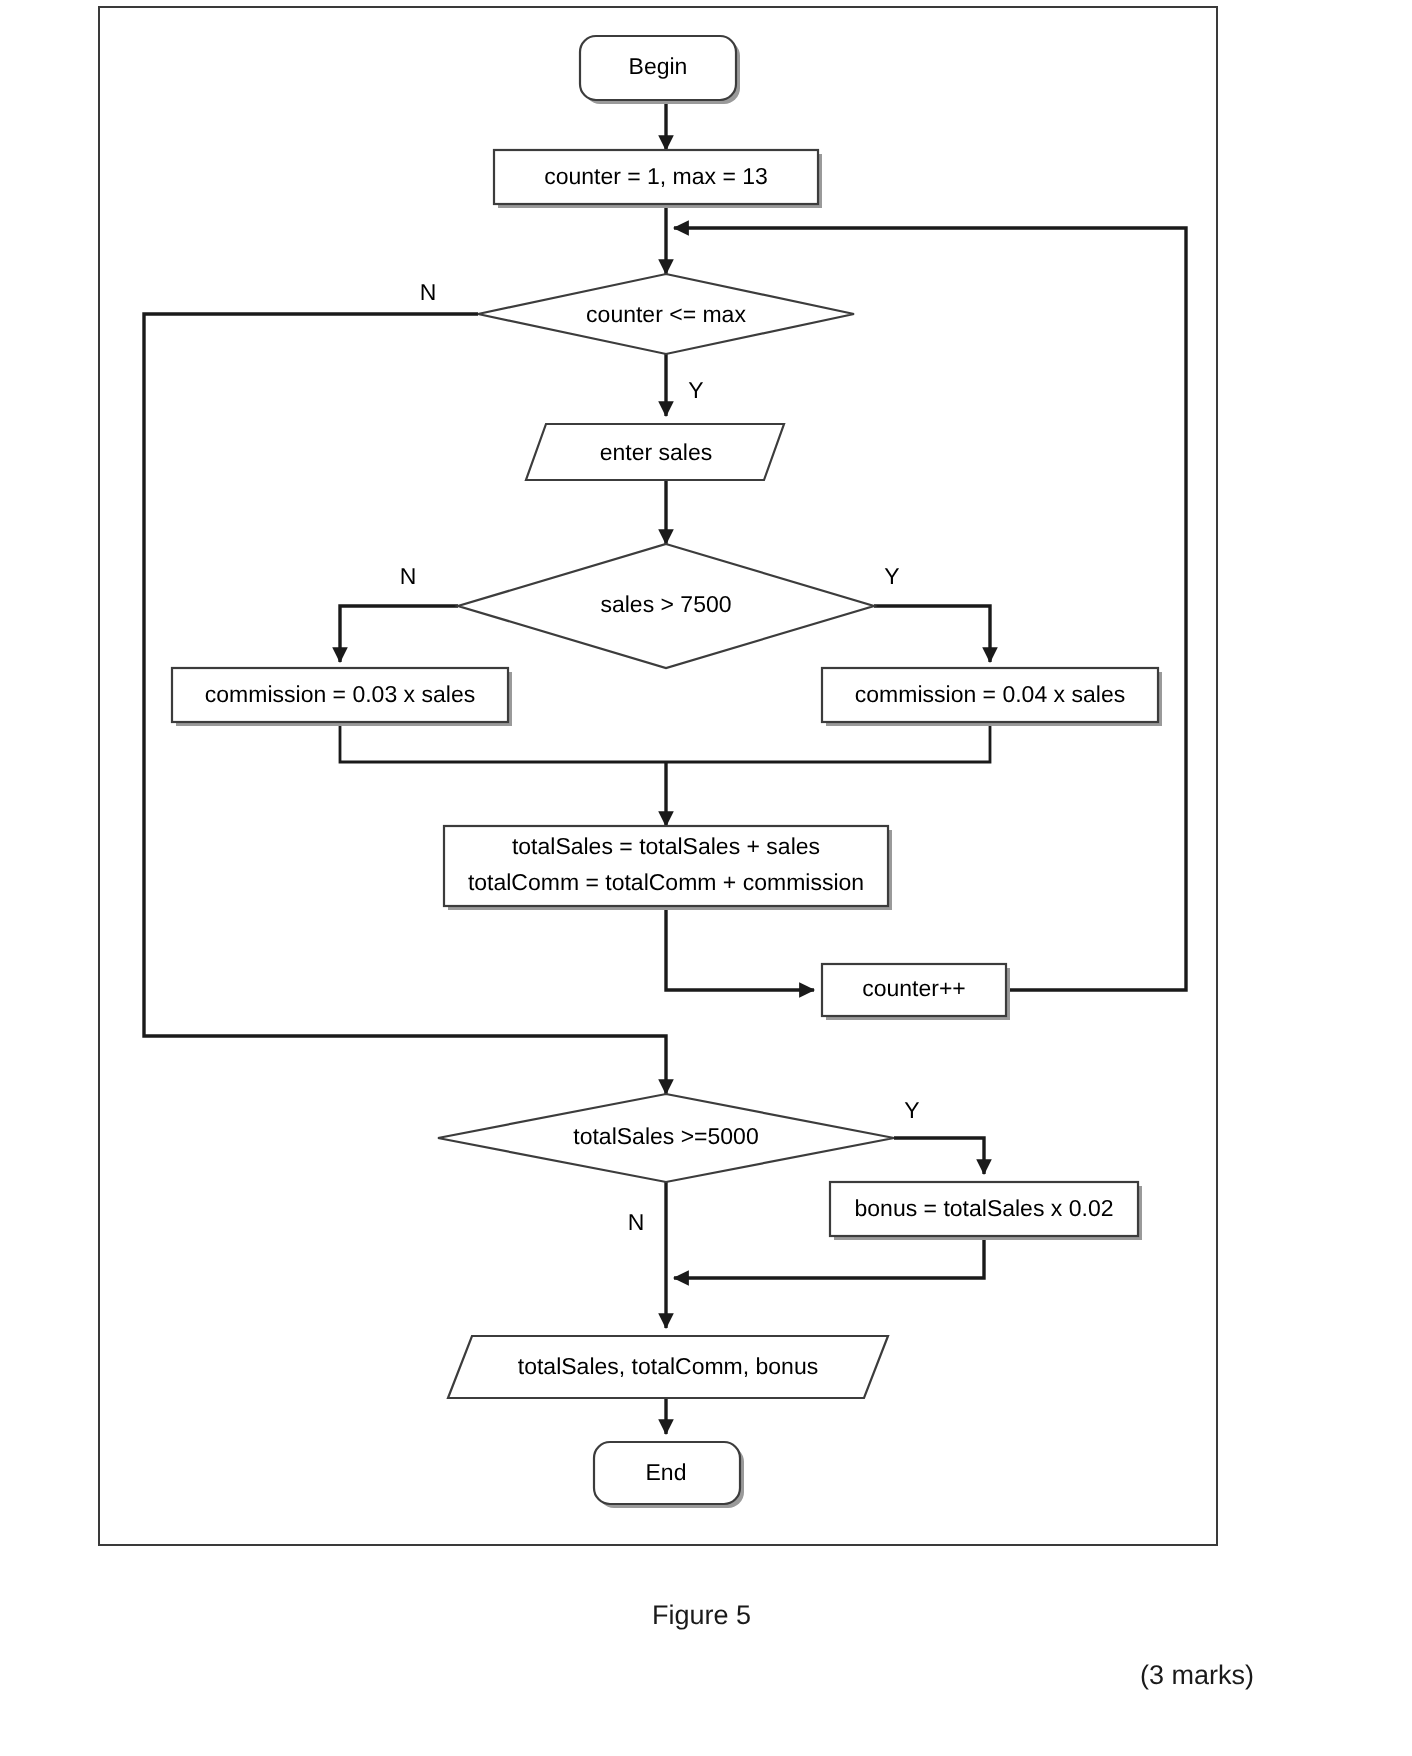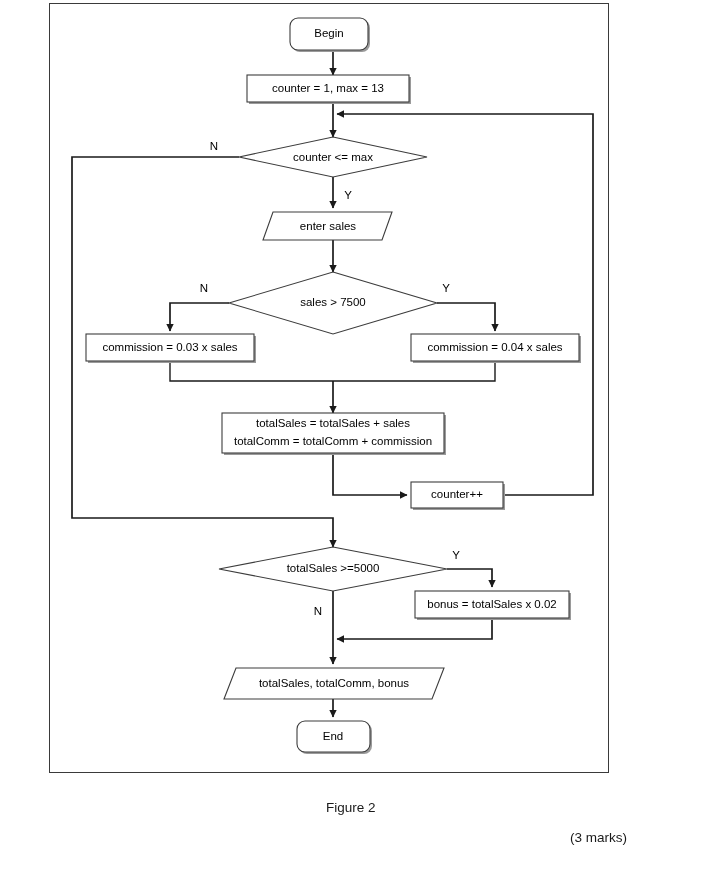--- a/index.html
+++ b/index.html
@@ -210,17 +210,17 @@
       <text class="node-text" x="334" y="684">totalSales, totalComm, bonus</text>
     </g>
 
     <g>
       <rect class="shape-shadow" x="299" y="723" width="73" height="31" rx="8" ry="8"></rect>
       <rect class="shape" x="297" y="721" width="73" height="31" rx="8" ry="8"></rect>
       <text class="node-text" x="333" y="737">End</text>
     </g>
   </svg>
 
-  <div class="caption" id="figure-caption">Figure 2</div>
+  <div class="caption" id="figure-caption">Figure 5</div>
 
   <div class="caption" id="marks-caption">(3 marks)</div>
 
 </div>
 
 </body></html>

